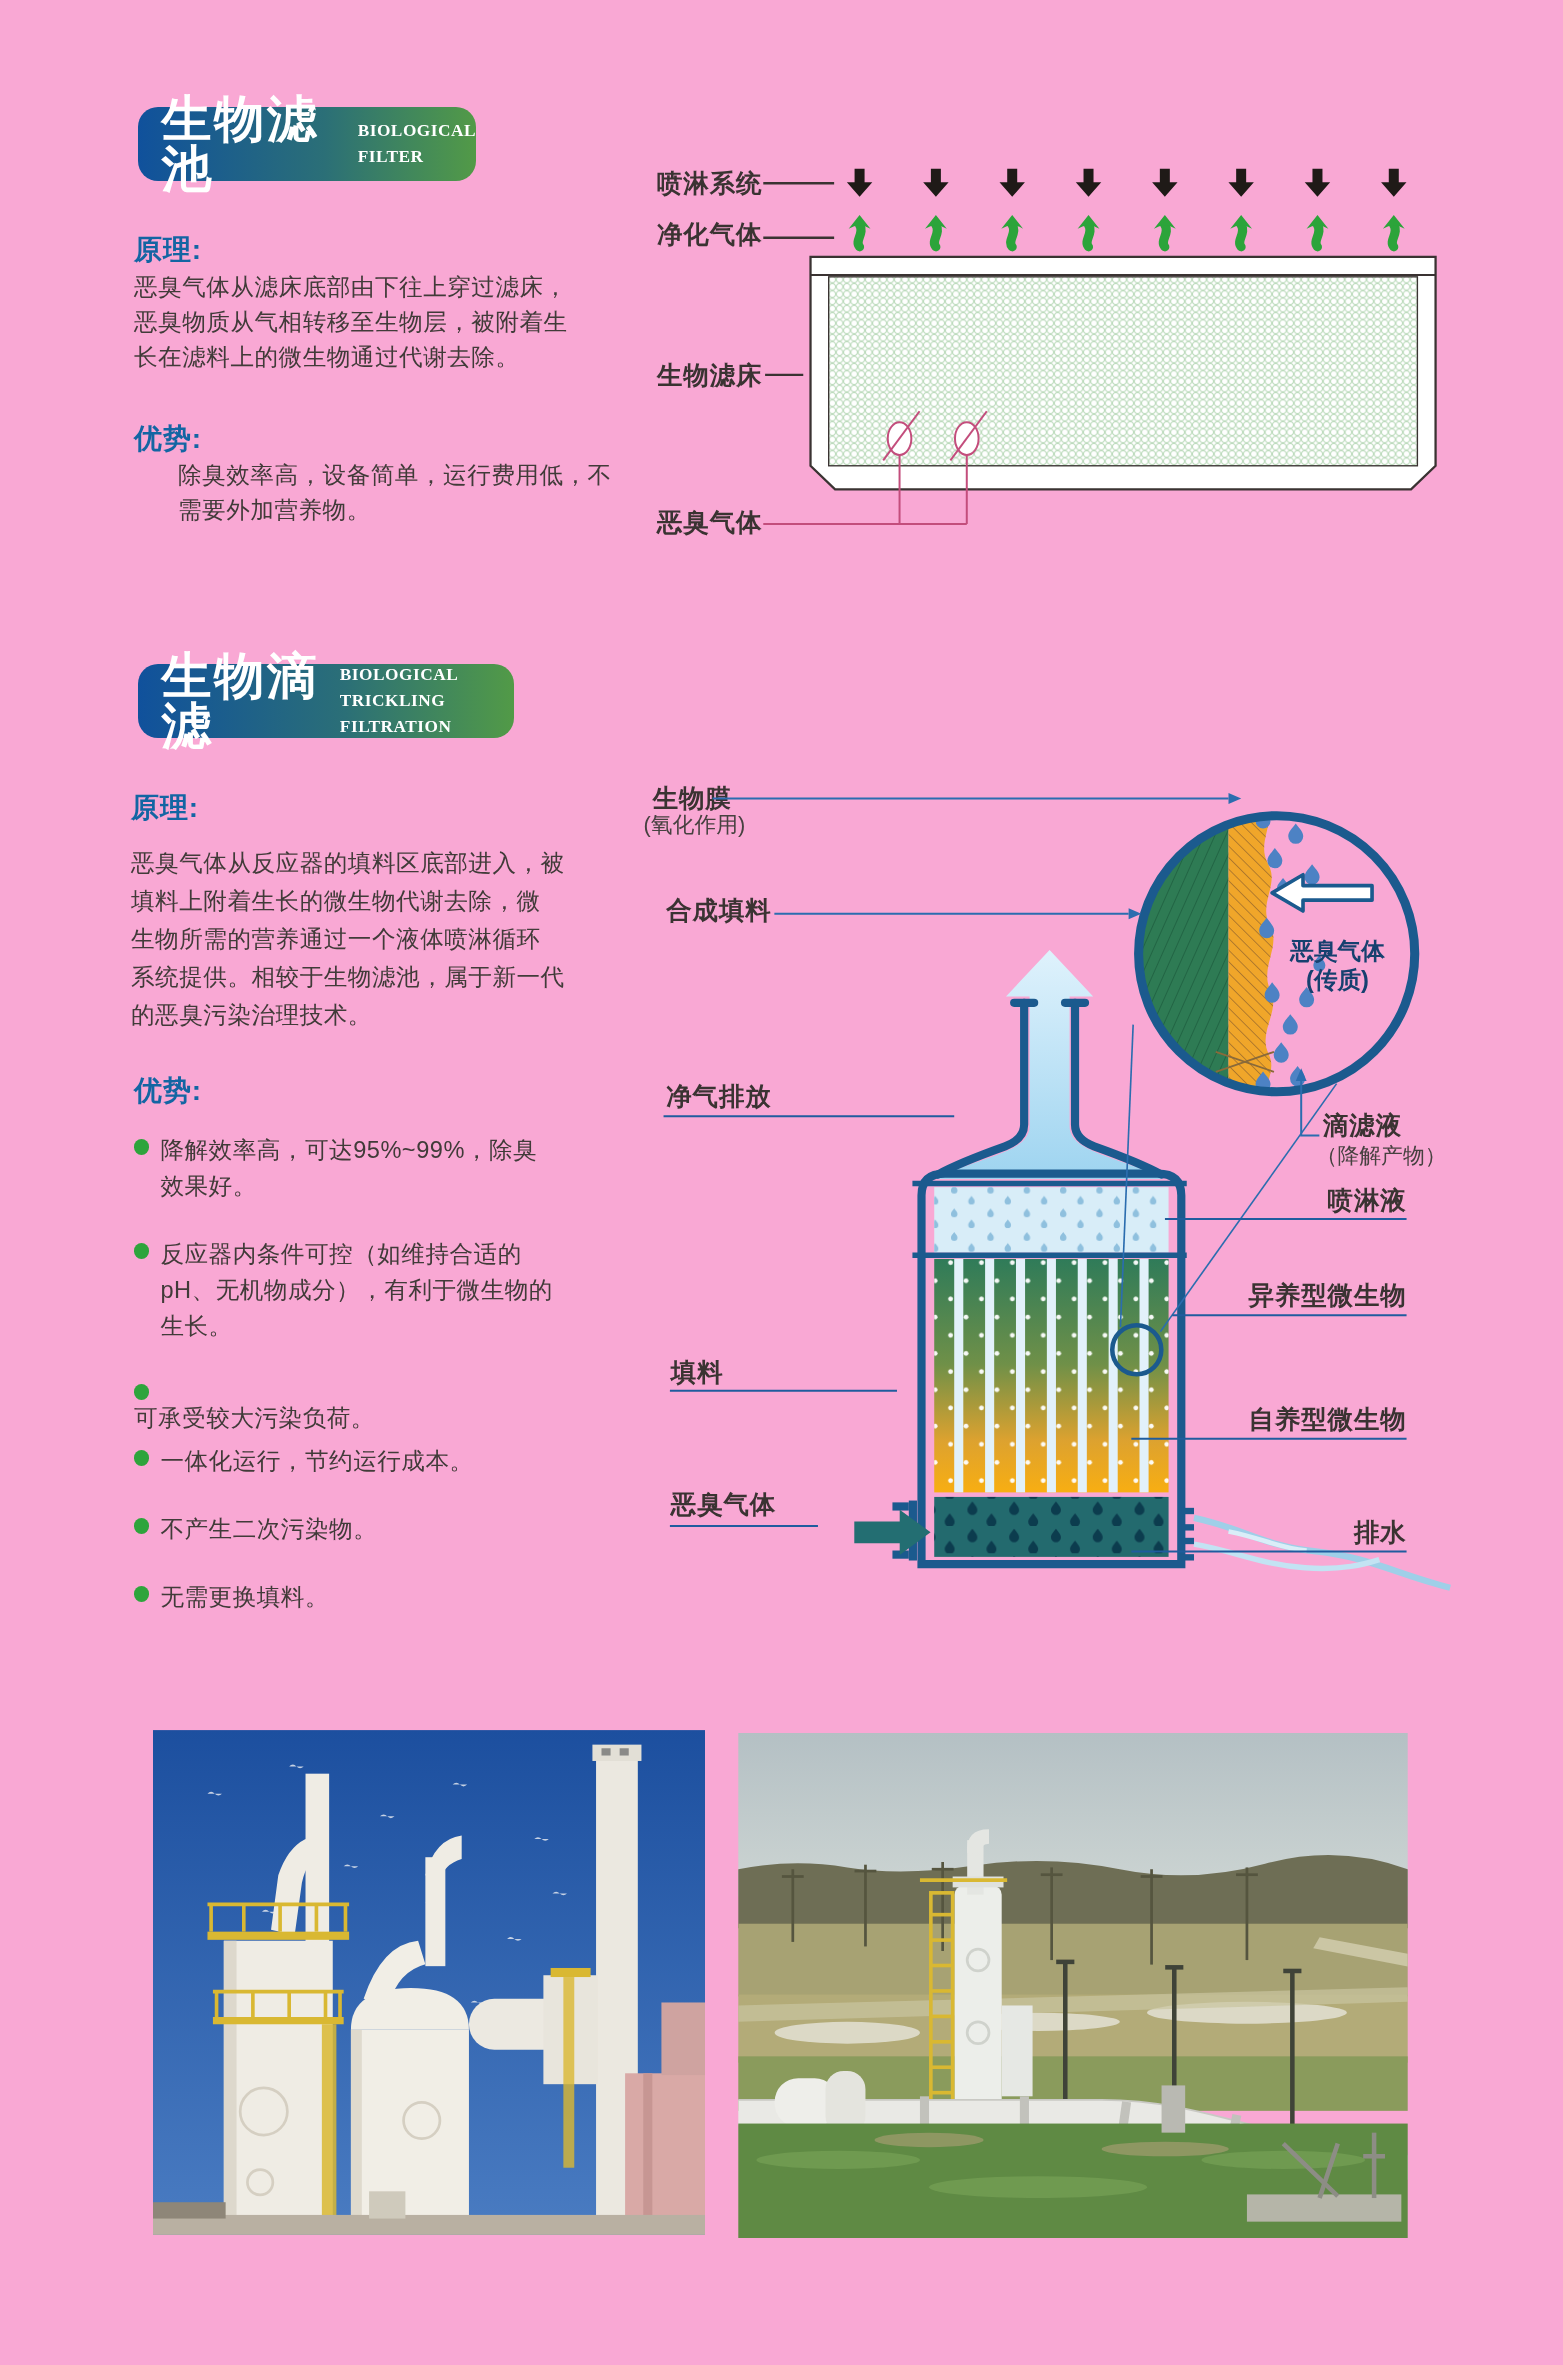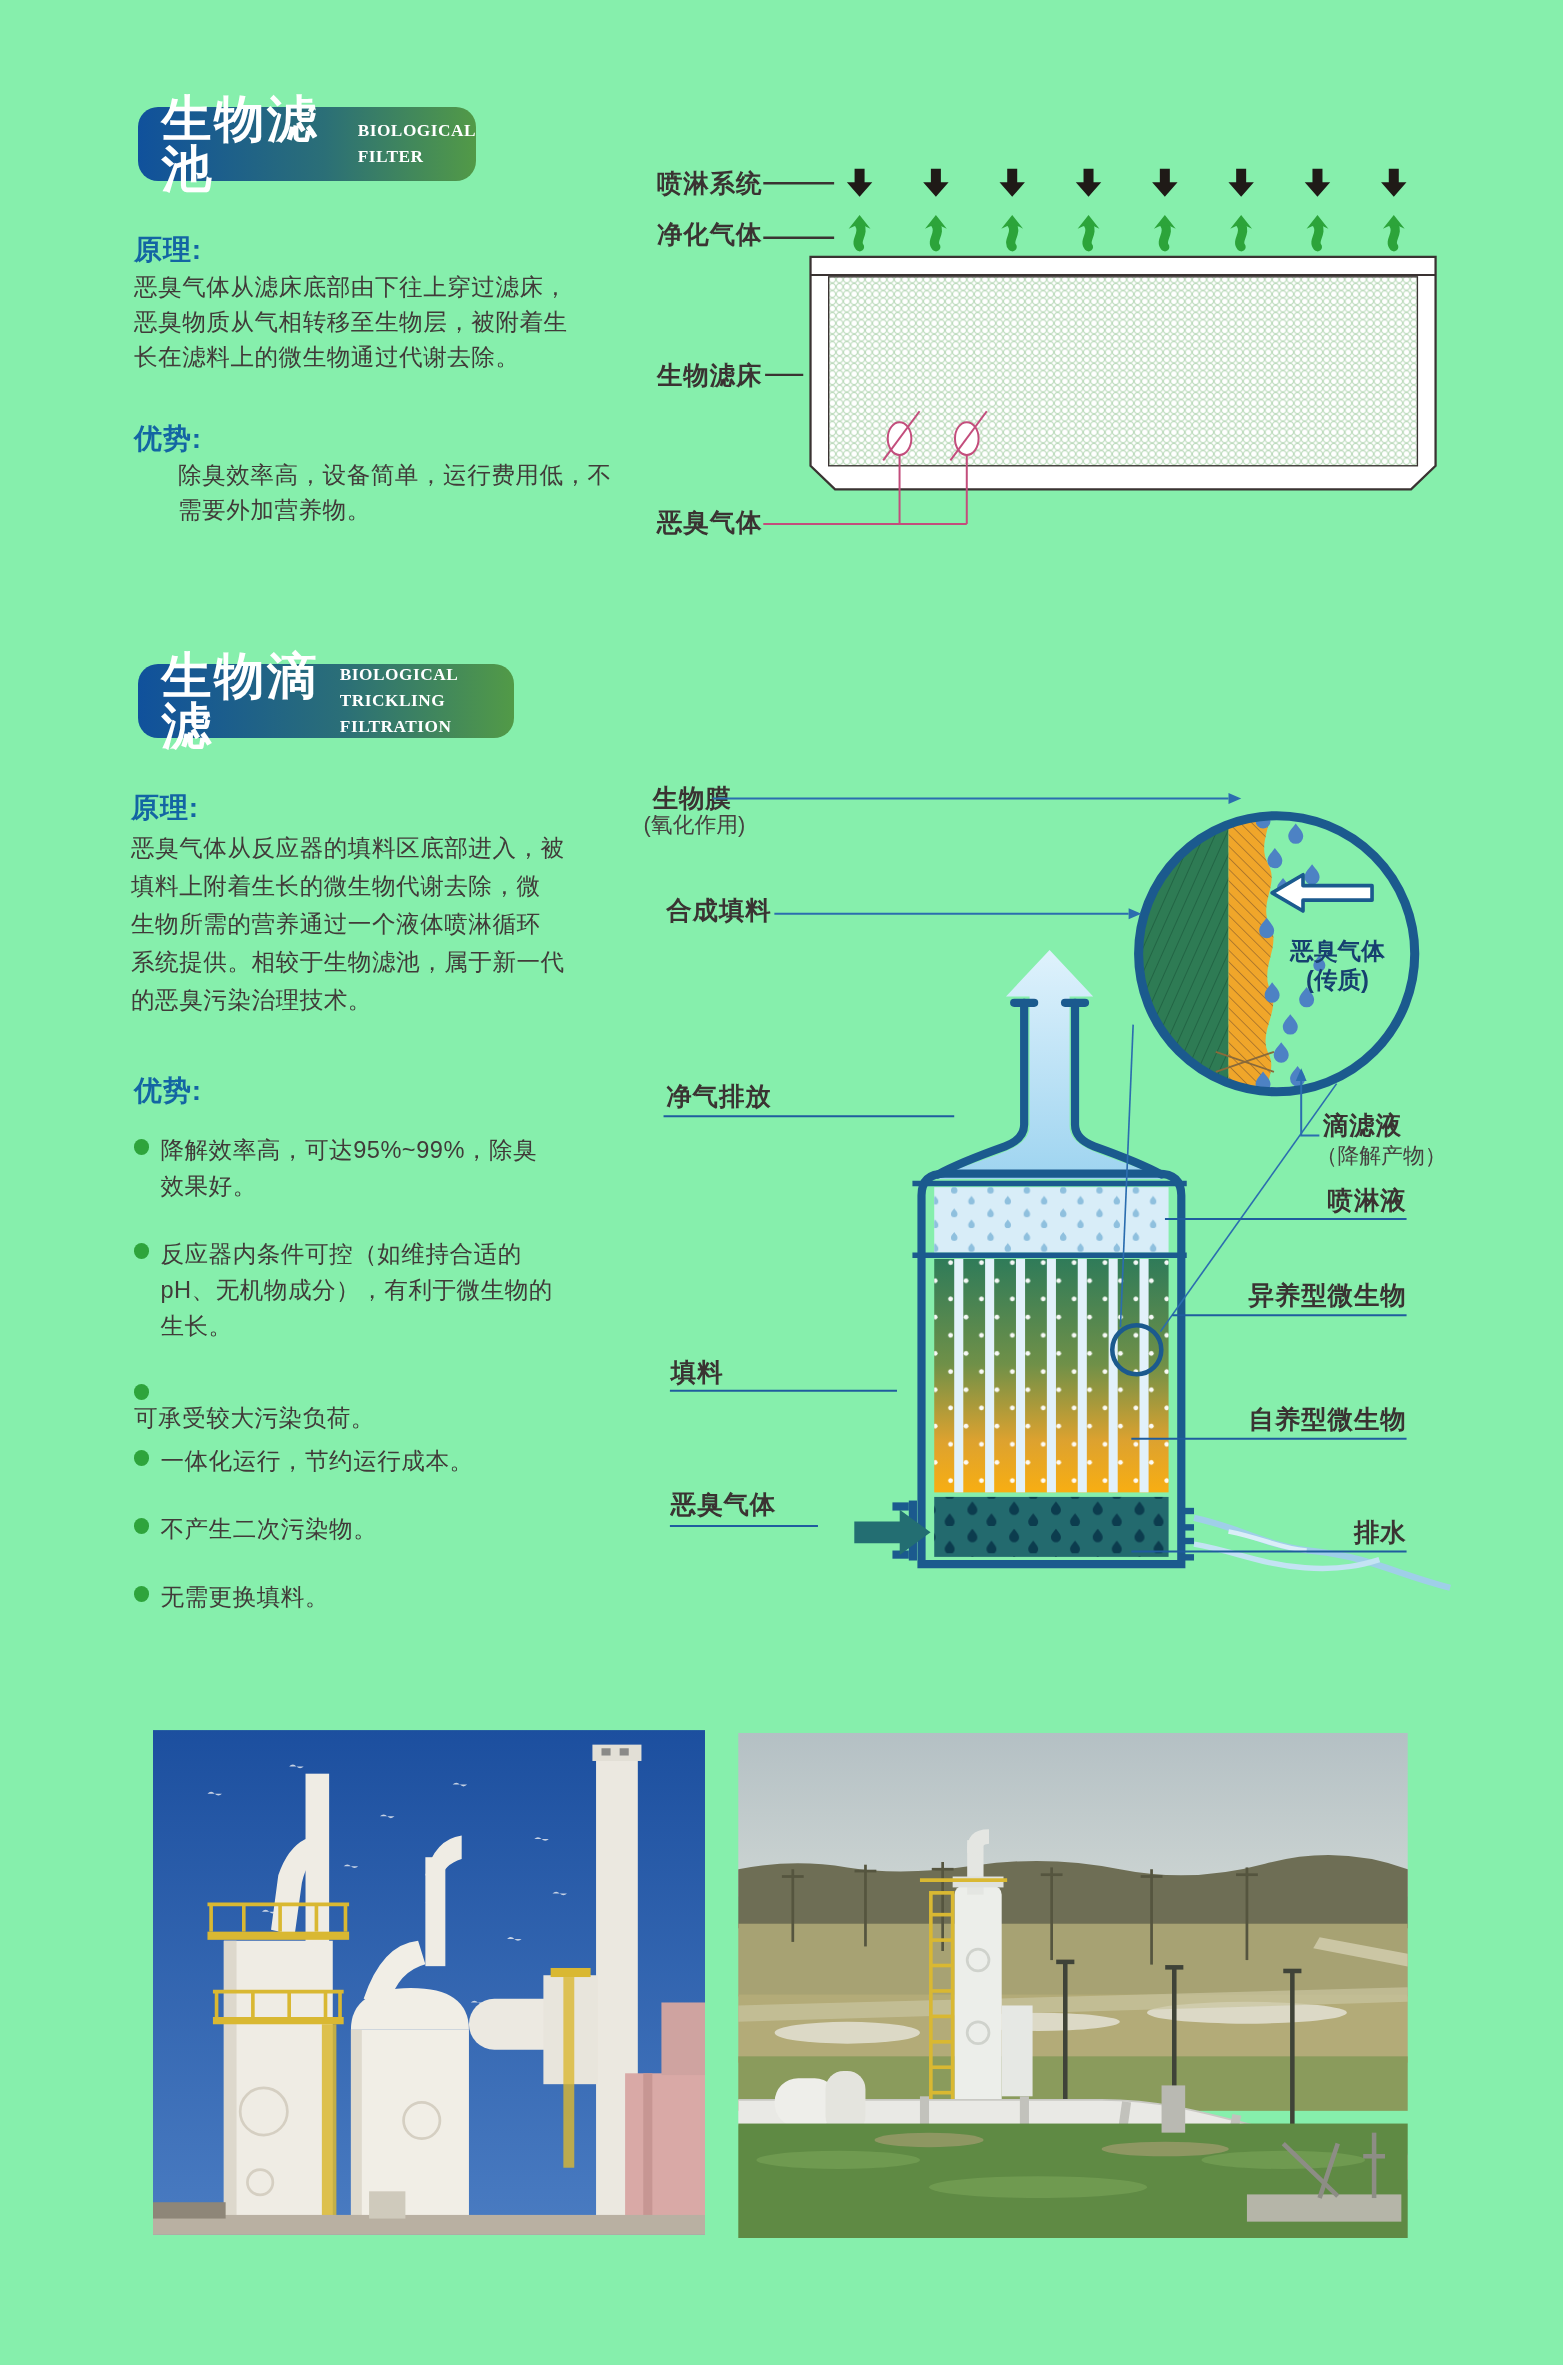--- a/index.html
+++ b/index.html
@@ -1,25 +1,25 @@
 <!DOCTYPE html>
 <html style="font-size:14.5px"><head>
 <meta charset="utf-8">
 <style>
   html,body{margin:0;padding:0;background:#e8e8e8;}
-  #page{position:relative;width:1563px;height:2366px;background:#86efac;overflow:hidden;
+  #page{position:relative;width:1563px;height:2366px;background:#f9a8d4;overflow:hidden;
         font-family:"Liberation Sans",sans-serif;}
   .badge{position:absolute;border-radius:20px;background:linear-gradient(90deg,#10519c 0%,#2b6f77 55%,#529a47 100%);
          color:#fff;display:flex;align-items:center;}
   .badge .zh{font-size:50px;font-weight:bold;letter-spacing:2.7px;padding-left:23.6px;line-height:1;}
   .badge .en{font-family:"Liberation Serif",serif;font-weight:bold;font-size:17.3px;line-height:26px;
              padding-left:12.7px;letter-spacing:0.5px;white-space:pre-line;}
   .h-blue{position:absolute;color:#1365a3;font-size:28px;font-weight:bold;letter-spacing:0.9px;}
   .para{position:absolute;color:#413b39;font-size:23.6px;line-height:35px;white-space:pre-line;width:491px;letter-spacing:0.5px;}
-  .para2{line-height:38px;}
+  .para2{line-height:38px;margin-top:15px;}
   .bullet-row{position:absolute;display:flex;width:436px;}
   .bullet-dot{flex:0 0 15.4px;width:15.4px;height:15.4px;border-radius:50%;background:#2ea43c;margin-top:7.3px;margin-right:11px;}
   .bullet-text{color:#413b39;font-size:23.6px;line-height:36px;white-space:pre-line;letter-spacing:0.5px;}
   svg text{font-family:"Liberation Sans",sans-serif;}
   .dlabel{font-size:28px;font-weight:bold;fill:#3a3332;letter-spacing:1px;}
   .dsub{font-size:24px;font-weight:normal;fill:#474140;}
   .photo{position:absolute;display:block;}
 </style>
 </head>
 <body>

